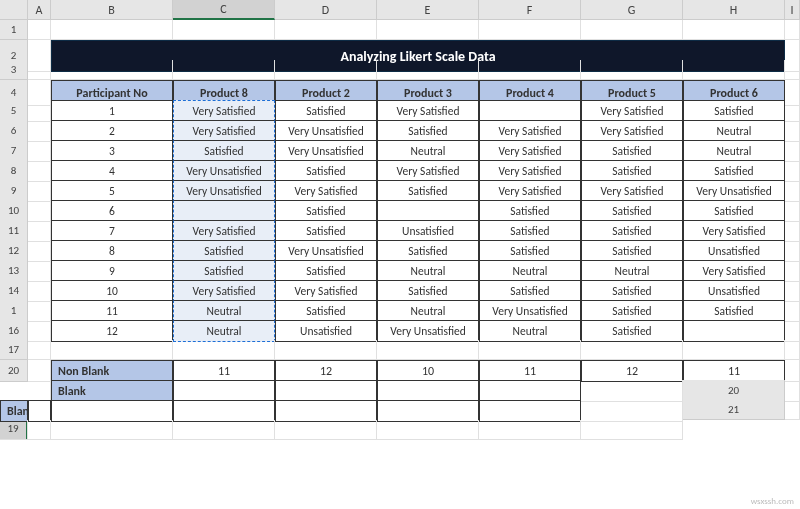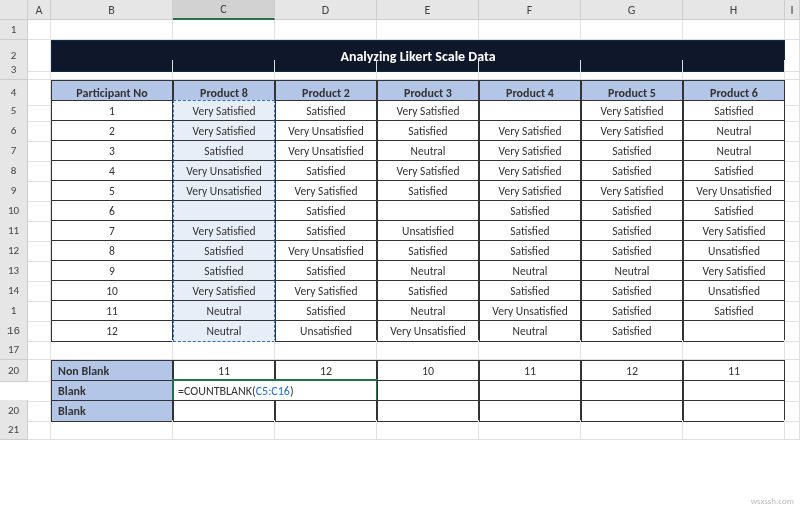--- a/index.html
+++ b/index.html
@@ -247,21 +247,21 @@
     <div class="rhead" style="height: 22px;">1</div>
     <div class="cell" style="height: 22px;"></div>
     <div class="cell td" style="height: 22px;">11</div>
     <div class="cell tdsel" style="height: 22px; border-left: 1.5px dashed rgb(30, 111, 214); border-right: 1.5px dashed rgb(30, 111, 214);">Neutral</div>
     <div class="cell td" style="height: 22px;">Satisfied</div>
     <div class="cell td" style="height: 22px;">Neutral</div>
     <div class="cell td" style="height: 22px;">Very Unsatisfied</div>
     <div class="cell td" style="height: 22px;">Satisfied</div>
     <div class="cell td" style="height: 22px;">Satisfied</div>
     <div class="cell" style="height: 22px;"></div>
-    <div class="rhead" style="height: 22px; font-family: Liberation Mono, monospace;">16</div>
+    <div class="rhead" style="height: 22px;">16</div>
     <div class="cell" style="height: 22px;"></div>
     <div class="cell td" style="height: 22px;">12</div>
     <div class="cell tdsel" style="height: 22px; border-bottom: 1.5px dashed rgb(30, 111, 214); border-left: 1.5px dashed rgb(30, 111, 214); border-right: 1.5px dashed rgb(30, 111, 214);">Neutral</div>
     <div class="cell td" style="height: 22px;">Unsatisfied</div>
     <div class="cell td" style="height: 22px;">Very Unsatisfied</div>
     <div class="cell td" style="height: 22px;">Neutral</div>
     <div class="cell td" style="height: 22px;">Satisfied</div>
     <div class="cell td" style="height: 22px;"></div>
     <div class="cell" style="height: 22px;"></div>
     <div class="rhead">17</div>
@@ -280,25 +280,20 @@
     <div class="cell sumcell" style="height: 22px;">11</div>
     <div class="cell sumcell" style="height: 22px;">12</div>
     <div class="cell sumcell" style="height: 22px;">10</div>
     <div class="cell sumcell" style="height: 22px;">11</div>
     <div class="cell sumcell" style="height: 22px;">12</div>
     <div class="cell sumcell" style="height: 22px;">11</div>
     <div class="cell" style="height: 22px;"></div>
     <div class="rhead sel" style="height: 22px; margin-top: 38px;">19</div>
     <div class="cell" style="height: 22px;"></div>
     <div class="cell lab" style="height: 22px;">Blank</div>
-    <div class="cell sumcell formula active-out" style="height: 22px; grid-column: span 2; background: rgb(255, 255, 255);">
-      <span>=COUNTBLANK(</span>
-      <span class="ref">C5:C16</span>
-      <span>)</span>
-    </div>
     <div class="cell sumcell" style="height: 22px;"></div>
     <div class="cell sumcell" style="height: 22px;"></div>
     <div class="cell sumcell" style="height: 22px;"></div>
     <div class="cell sumcell" style="height: 22px;"></div>
     <div class="cell" style="height: 22px;"></div>
     <div class="rhead" style="height: 22px;">20</div>
     <div class="cell" style="height: 22px;"></div>
     <div class="cell lab" style="height: 22px;">Blank</div>
     <div class="cell sumcell" style="height: 22px;"></div>
     <div class="cell sumcell" style="height: 22px;"></div>

